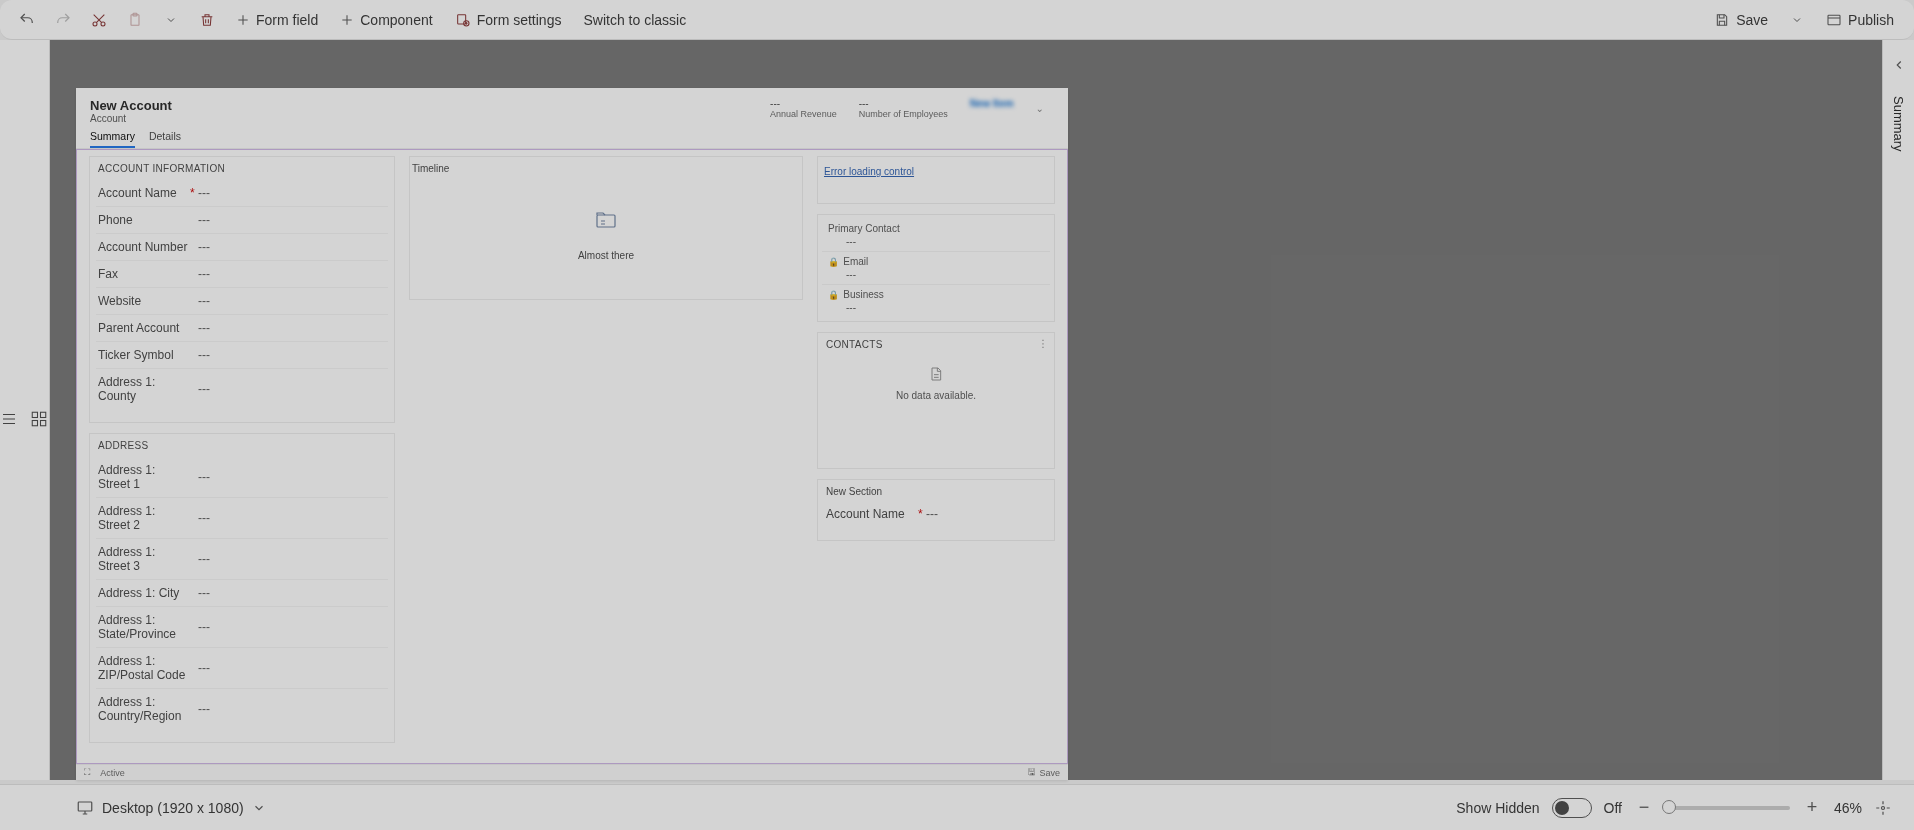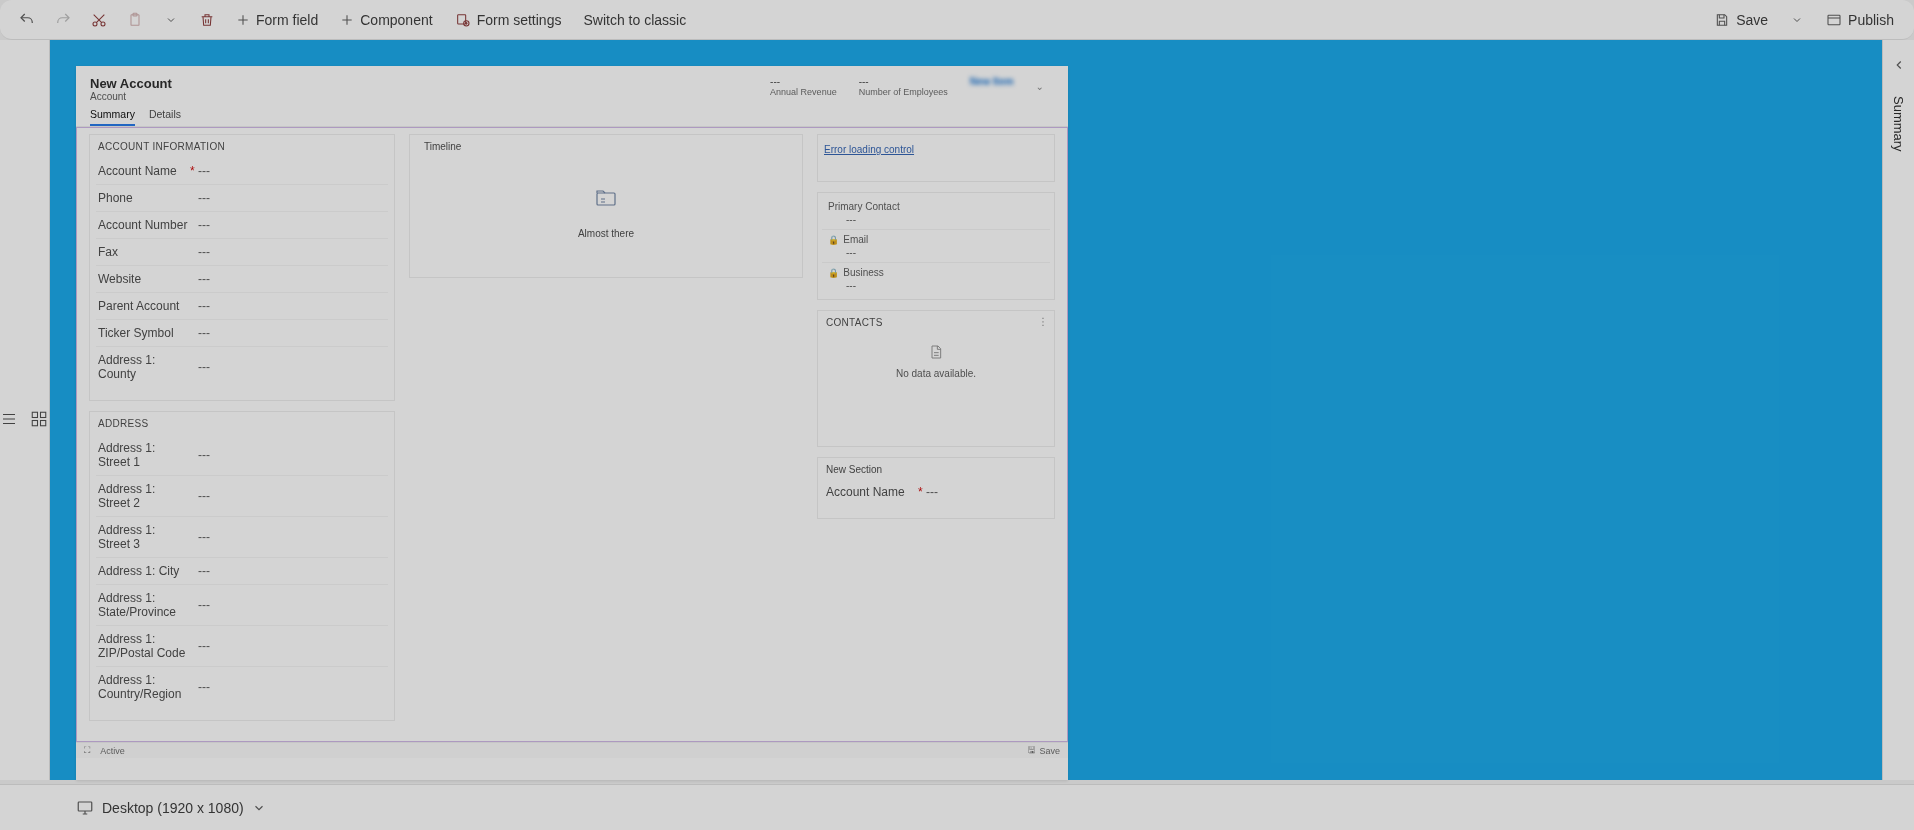--- a/index.html
+++ b/index.html
@@ -15,21 +15,21 @@
 .toolbar-right { margin-left: auto; display: flex; align-items: center; gap: 2px; }
 .tb-btn { display: flex; align-items: center; gap: 6px; padding: 6px 10px; font-size: 14px; color: #333; cursor: pointer; border-radius: 2px; }
 .tb-icon-btn { width: 34px; height: 34px; display: flex; align-items: center; justify-content: center; cursor: pointer; color: #555; }
 
 
 .main { display: flex; height: calc(100% - 44px - 46px); }
 .leftnav { width: 50px; background: #fff; border-right: 1px solid #e1e1e1; display: flex; flex-direction: row; align-items: center; padding-top: 18px; gap: 12px; }
 .leftnav .nav-btn { width: 36px; height: 36px; display: flex; align-items: center; justify-content: center; cursor: pointer; color: #444; }
 .nav-abc { border: 1px solid #444; font-size: 9px; width: 20px; height: 14px; display:flex; align-items:center; justify-content:center; }
 
-.canvas-wrap { flex: 1; display: flex; background: #0ea5e9; position: relative; padding: 26px 0 0 26px; }
+.canvas-wrap { flex: 1; display: flex; background: #737373; position: relative; padding: 26px 0 0 26px; align-items: flex-end; }
 .right-side { width: 32px; background: #fff; border-left: 1px solid #e1e1e1; display: flex; flex-direction:column; align-items:center; padding-top: 18px; }
 .right-side .collapse { font-size: 14px; color: #555; cursor: pointer; margin-bottom: 24px; }
 .right-side .tab-label { writing-mode: vertical-rl; font-size: 13px; color: #222; cursor: pointer; }
 
 
 .form-preview { width: 992px; background: #fff; box-shadow: 0 1px 3px rgba(0,0,0,.12); display:flex; flex-direction:column; }
 .form-header { padding: 10px 14px 0 14px; display:flex; align-items:flex-start;}
 .form-title { font-size: 13px; font-weight: 600; color: #222; }
 .form-subtitle { font-size: 10px; color: #555; }
 .form-header-right { margin-left:auto; display:flex; gap: 22px; align-items:flex-start; padding-right: 10px; }
@@ -49,21 +49,21 @@
 .col3 { width: 238px; }
 
 .section { border: 1px solid #ececec; padding: 4px 6px 13px 6px; margin-bottom: 10px; background:#fff; }
 .section-title { font-size: 10px; color:#444; letter-spacing: .3px; padding: 2px 0 6px 2px; }
 .field { display:flex; align-items:center; font-size: 12px; border-top: 1px solid #f4f4f4; padding: 6px 2px; }
 .field:first-of-type{ border-top:none; }
 .field-label { flex: 0 0 92px; color:#444; }
 .field-req { color:#c00; width:8px; }
 .field-val { color:#555; }
 
-.timeline { border: 1px solid #ececec; padding: 6px 14px; height: 144px; display:flex; flex-direction:column; align-items:center; }
+.timeline { border: 1px solid #ececec; padding: 6px 2px; height: 144px; display:flex; flex-direction:column; align-items:center; }
 .timeline .tl-title{ font-size:10px; color:#444; align-self:flex-start; }
 .timeline .tl-body{ flex:1; display:flex; flex-direction:column; align-items:center; justify-content:center; gap:19px;}
 .timeline .tl-msg{ font-size:10px; color:#444; }
 
 .err-link { color:#2a5db0; font-size:10px; text-decoration:underline; cursor:pointer; }
 .contacts-body { text-align:center; padding: 14px 0 54px 0; color:#555; font-size:10px; }
 .mini-field { font-size:10px; padding: 4px 6px; border-top:1px solid #f2f2f2; }
 .mini-field .ml{ color:#555; display:flex; align-items:center; gap:4px; }
 .mini-field .mv{ color:#555; padding: 2px 0 0 18px; }
 
@@ -404,15 +404,36 @@
   <div class="sb-left">
     <svg width="18" height="18" viewBox="0 0 24 24" fill="none" stroke="#555" stroke-width="1.6">
         <rect x="3" y="4" width="18" height="12" rx="1"></rect>
         <path d="M9 20h6M12 16v4"></path>
       </svg>
     <span>Desktop (1920 x 1080)</span>
     <svg width="14" height="14" viewBox="0 0 24 24" fill="none" stroke="#555" stroke-width="2">
         <path d="M6 9l6 6 6-6"></path>
       </svg>
   </div>
+  <div class="sb-right">
+    <span class="sb-label">Show Hidden</span>
+    <div class="toggle">
+        <div class="toggle-knob"></div>
+      </div>
+    <span class="sb-label">Off</span>
+    <span style="font-size:18px;color:#555;cursor:pointer;width:20px;text-align:center">−</span>
+    <div class="slider">
+        <div class="slider-track">
+          <div class="slider-thumb"></div>
+        </div>
+      </div>
+    <span style="font-size:18px;color:#555;cursor:pointer;width:20px;text-align:center">+</span>
+    <span class="sb-label">46%</span>
+    <span style="cursor:pointer">
+      <svg width="18" height="18" viewBox="0 0 24 24" fill="none" stroke="#555" stroke-width="1.6">
+          <path d="M12 3v4M12 17v4M3 12h4M17 12h4"></path>
+          <circle cx="12" cy="12" r="2"></circle>
+        </svg>
+    </span>
+  </div>
 </div>
 
 <div class="dim-overlay"></div>
 
 </body></html>

